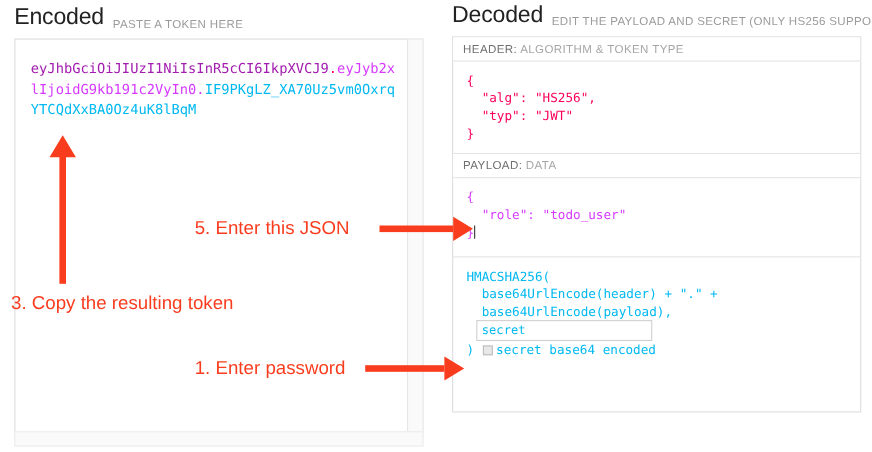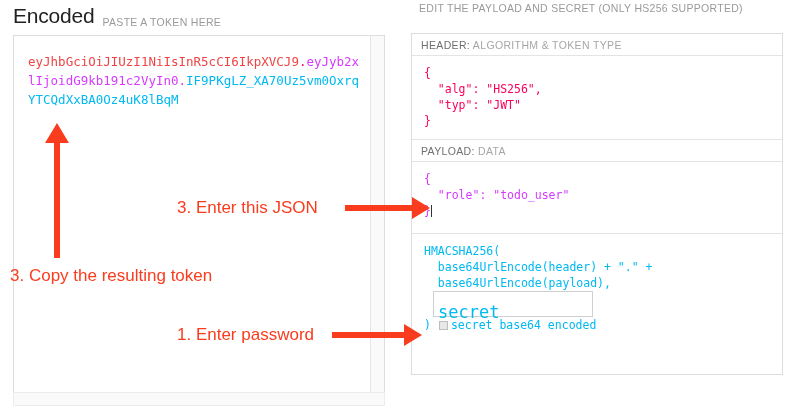--- a/index.html
+++ b/index.html
@@ -43,21 +43,21 @@
   #encoded-token {
     position: absolute;
     left: 14px; top: 16px;
     width: 335px;
     font-family: "DejaVu Sans Mono", monospace;
     font-size: 12.5px;
     line-height: 19px;
     word-break: break-all;
     white-space: pre-wrap;
   }
-  .seg-header { color: #ef4444; text-align: center; }
+  .seg-header { color: #a21caf; text-align: center; }
   .seg-payload { color: #d63aff; }
   .seg-signature { color: #00b9f1; }
   .seg-dot-h { color: #fb015b; }
   .seg-dot-p { color: #d63aff; }
 
   
   #encoded-vscroll {
     position: absolute;
     left: 370px; top: 36px;
     width: 14px; height: 361px;
@@ -113,23 +113,23 @@
   }
 
   
   #secret-input {
     display: inline-block;
     width: 160px; height: 19px;
     border: 1px solid #cfcfcf;
     background: #ffffff;
     color: #00b9f1;
     font-family: "DejaVu Sans Mono", monospace;
-    font-size: 17px;
+    font-size: 11px;
     line-height: 17px;
-    padding: 12px 4px;
+    padding: 0 4px;
     vertical-align: middle;
     margin-left: 9px;
   }
   #b64-checkbox {
     display: inline-block;
     width: 9px; height: 9px;
     border: 1px solid #bdbdbd;
     background: #e8e8e8;
     vertical-align: -1px;
     margin: 0 3px 0 8px;
@@ -184,20 +184,21 @@
     <span class="sub">PASTE A TOKEN HERE</span>
   </div>
 
   <div id="encoded-panel">
     <div id="encoded-token"><span class="seg-header">eyJhbGciOiJIUzI1NiIsInR5cCI6IkpXVCJ9</span><span class="seg-dot-h">.</span><span class="seg-payload">eyJyb2xlIjoidG9kb191c2VyIn0</span><span class="seg-dot-p">.</span><span class="seg-signature">IF9PKgLZ_XA70Uz5vm0OxrqYTCQdXxBA0Oz4uK8lBqM</span></div>
   </div>
   <div id="encoded-vscroll"></div>
   <div id="encoded-hscroll"></div>
 
   <div class="col-title" style="left:411px; top:2px;">
+    <span class="big">Decoded</span>
     <span class="sub">EDIT THE PAYLOAD AND SECRET (ONLY HS256 SUPPORTED)</span>
   </div>
 
   <div id="decoded-panel">
 
     <div class="sec-label"><b>HEADER:</b> <span>ALGORITHM &amp; TOKEN TYPE</span></div>
     <div class="sec-body" id="header-body"><span>{
   "alg": "HS256",
   "typ": "JWT"
 }</span></div>
@@ -214,21 +215,21 @@
 <span>)</span><span id="b64-checkbox"></span><span>secret base64 encoded</span></div>
 
   </div>
 
   <div class="anno-text" style="left:177px; top:325px;">1. Enter password</div>
   <div class="anno-arrow-h" style="left:332px; top:324px; width:90px;">
     <div class="shaft" style="width:72px;"></div>
     <div class="head" style="left:72px;"></div>
   </div>
 
-  <div class="anno-text" style="left:177px; top:198px;">3. Enter this JSON</div>
+  <div class="anno-text" style="left:177px; top:198px;">5. Enter this JSON</div>
   <div class="anno-arrow-h" style="left:345px; top:197px; width:85px;">
     <div class="shaft" style="width:67px;"></div>
     <div class="head" style="left:67px;"></div>
   </div>
 
   <div class="anno-text" style="left:10px; top:266px;">3. Copy the resulting token</div>
   <div id="anno-arrow-up" style="left:45px; top:123px; width:24px; height:135px;">
     <div class="head"></div>
     <div class="shaft" style="top:18px; height:117px;"></div>
   </div>

